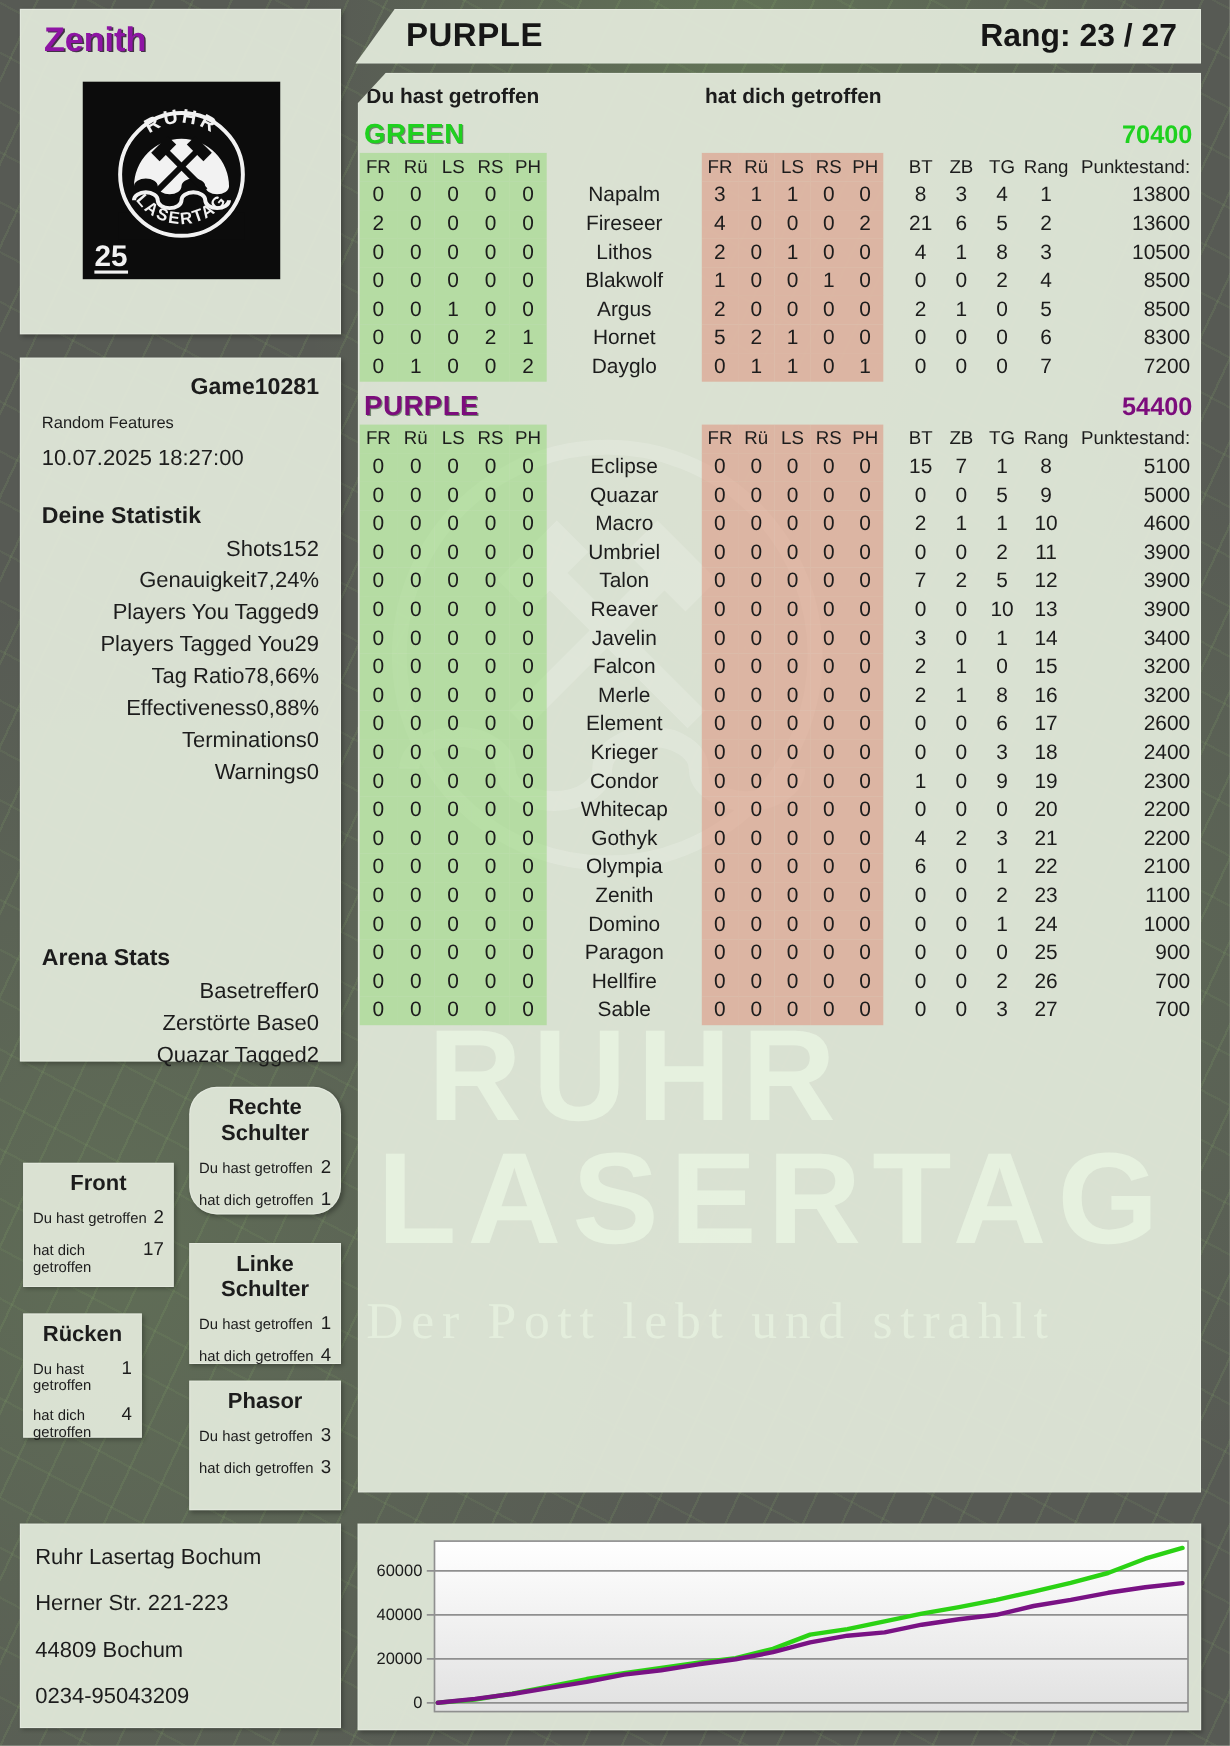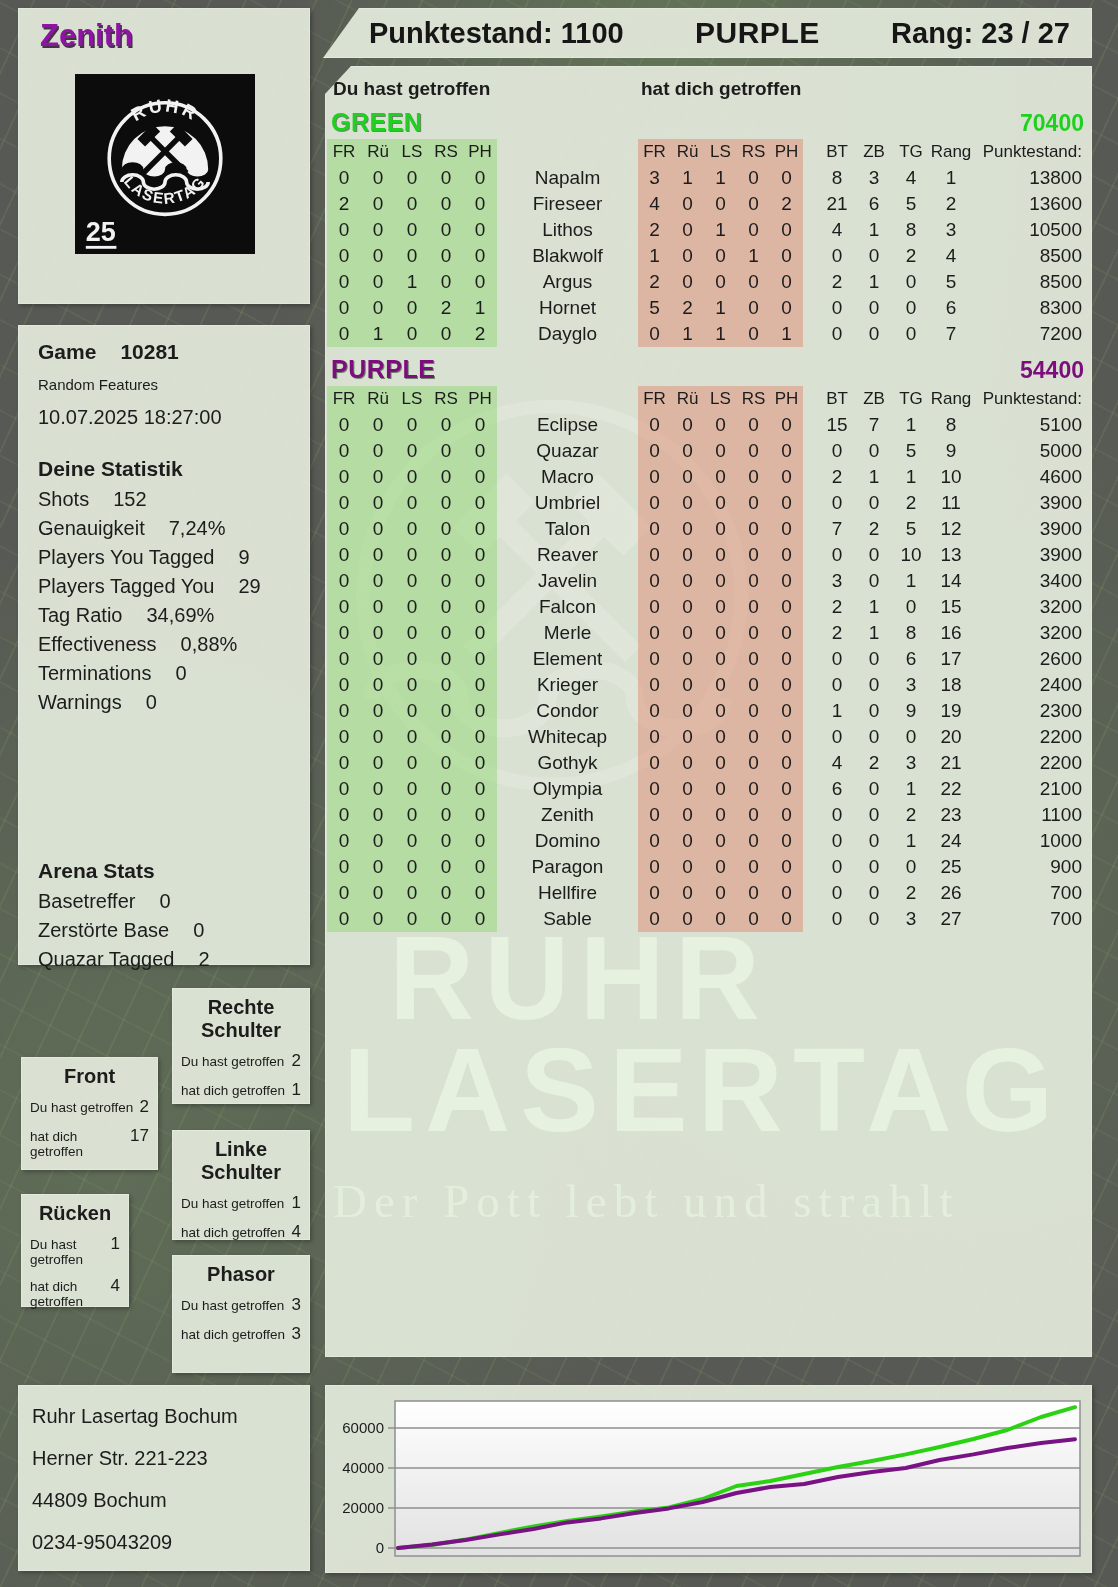--- a/index.html
+++ b/index.html
@@ -54,21 +54,21 @@
   
   #watermark{position:absolute;z-index:1;left:0;top:0;width:100%;height:100%;pointer-events:none;}
   #wm-logo{position:absolute;left:2px;top:318px;width:450px;height:450px;opacity:.17;}
   #wm-text{position:absolute;left:18px;top:856px;color:rgba(237,250,230,.62);
     font-weight:bold;line-height:112px;font-size:118px;letter-spacing:10px;}
   #wm-line1{margin-left:46px;}
   #wm-tagline{position:absolute;left:8px;top:1108px;color:rgba(237,250,230,.55);
     font-family:"Liberation Serif","DejaVu Serif",serif;font-size:47px;letter-spacing:7px;white-space:nowrap;}
   
   #panel-game{left:18px;top:325px;width:292px;height:640px;box-sizing:border-box;padding:12px 20px;}
-  .kvrow{display:flex;justify-content:flex-start;font-size:20px;line-height:29px;gap:24px;}
+  .kvrow{display:flex;justify-content:flex-end;font-size:20px;line-height:29px;}
   .kvrow .b{font-weight:bold;font-size:21px;}
   #game-mode{font-size:15px;margin-top:10px;}
   #game-date{font-size:20px;margin-top:13px;}
   .sec-title{font-weight:bold;font-size:21px;margin-top:28px;margin-bottom:4px;}
   .sec-title.arena{margin-top:142px;}
   
   .hitbox{position:absolute;background:rgba(223,230,215,.96);
     box-shadow:inset 0 0 0 1px rgba(255,255,255,.28), 2px 2px 4px rgba(0,0,0,.28);
     box-sizing:border-box;padding:6px 9px;}
   .hitbox .hb-title{text-align:center;font-weight:bold;font-size:20px;margin:2px 0 6px 0;}
@@ -109,21 +109,20 @@
     </text>
     <text font-size="8.5" font-weight="bold" fill="#f2f2f2" letter-spacing="1" font-family="Liberation Sans, sans-serif">
       <textPath href="#arcBot" startOffset="50%" text-anchor="middle">LASERTAG</textPath>
     </text>
     <text x="6" y="93" font-size="15" font-weight="bold" fill="#f2f2f2" font-family="Liberation Sans, sans-serif">25</text>
     <rect x="6" y="95.5" width="17" height="1.6" fill="#f2f2f2"></rect>
   </svg>
 </div>
 
 <div class="panel" id="panel-header">
-  <span class="big">Punktestand: 1100</span>
   <span class="big team">PURPLE</span>
   <span class="big">Rang: 23 / 27</span>
 </div>
 
 <div class="panel" id="panel-main">
   <div id="watermark">
     <svg id="wm-logo" viewBox="0 0 100 100">
       <circle cx="50" cy="47" r="42" fill="none" stroke="#ffffff" stroke-width="3"></circle>
       <g stroke="#ffffff">
         <line x1="32" y1="60" x2="64" y2="28" stroke-width="5"></line>
@@ -674,21 +673,21 @@
       <div class="kvrow">
         <span>Players You Tagged</span>
         <span>9</span>
       </div>
       <div class="kvrow">
         <span>Players Tagged You</span>
         <span>29</span>
       </div>
       <div class="kvrow">
         <span>Tag Ratio</span>
-        <span>34,69%</span>
+        <span>78,66%</span>
       </div>
       <div class="kvrow">
         <span>Effectiveness</span>
         <span>0,88%</span>
       </div>
       <div class="kvrow">
         <span>Terminations</span>
         <span>0</span>
       </div>
       <div class="kvrow">
@@ -729,21 +728,21 @@
       <div class="hb-title">Rücken</div>
       <div class="hb-row">
         <span class="lbl">Du hast getroffen</span>
         <span class="val">1</span>
       </div>
       <div class="hb-row">
         <span class="lbl">hat dich getroffen</span>
         <span class="val">4</span>
       </div>
     </div>
-    <div class="hitbox" style="left: 172px; top: 988px; width: 138px; height: 116px;">
+    <div class="hitbox" style="left: 172px; top: 988px; width: 138px; height: 116px; border-radius: 25px;">
       <div class="hb-title">Rechte Schulter</div>
       <div class="hb-row">
         <span class="lbl">Du hast getroffen</span>
         <span class="val">2</span>
       </div>
       <div class="hb-row">
         <span class="lbl">hat dich getroffen</span>
         <span class="val">1</span>
       </div>
     </div>

